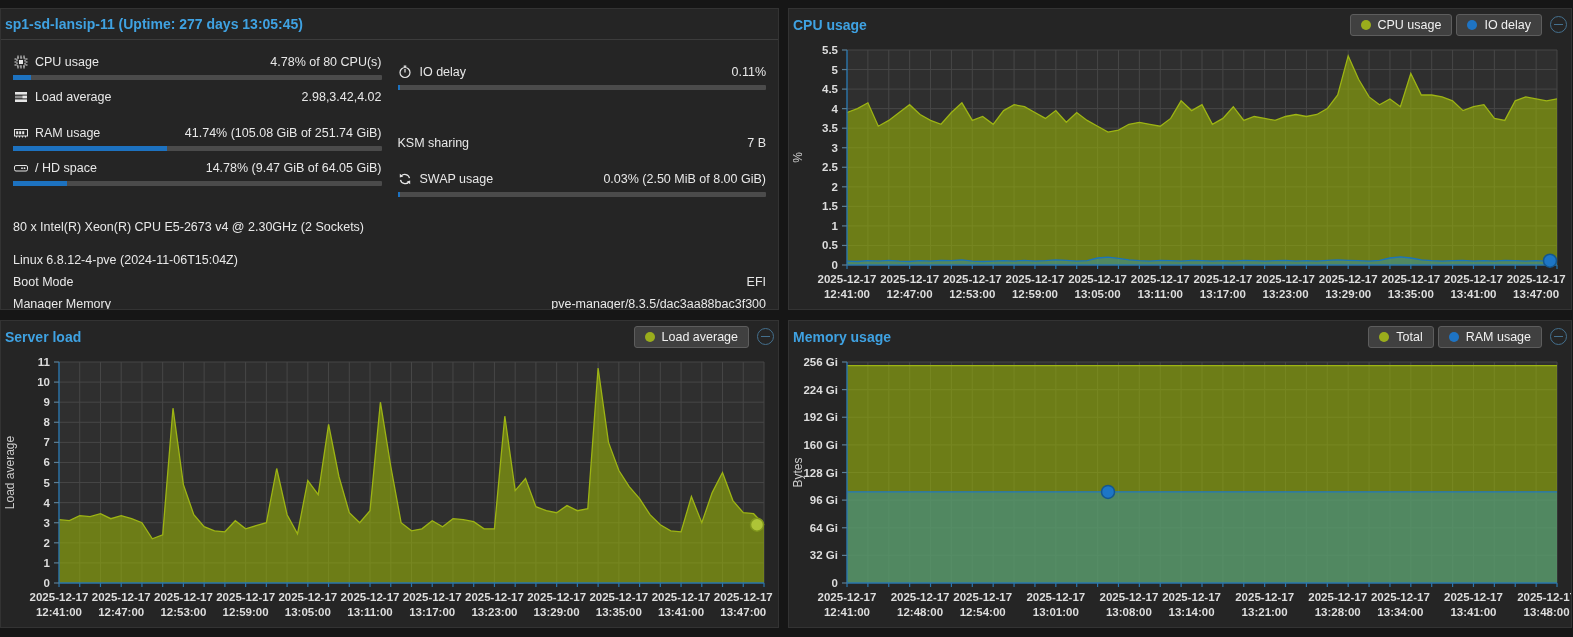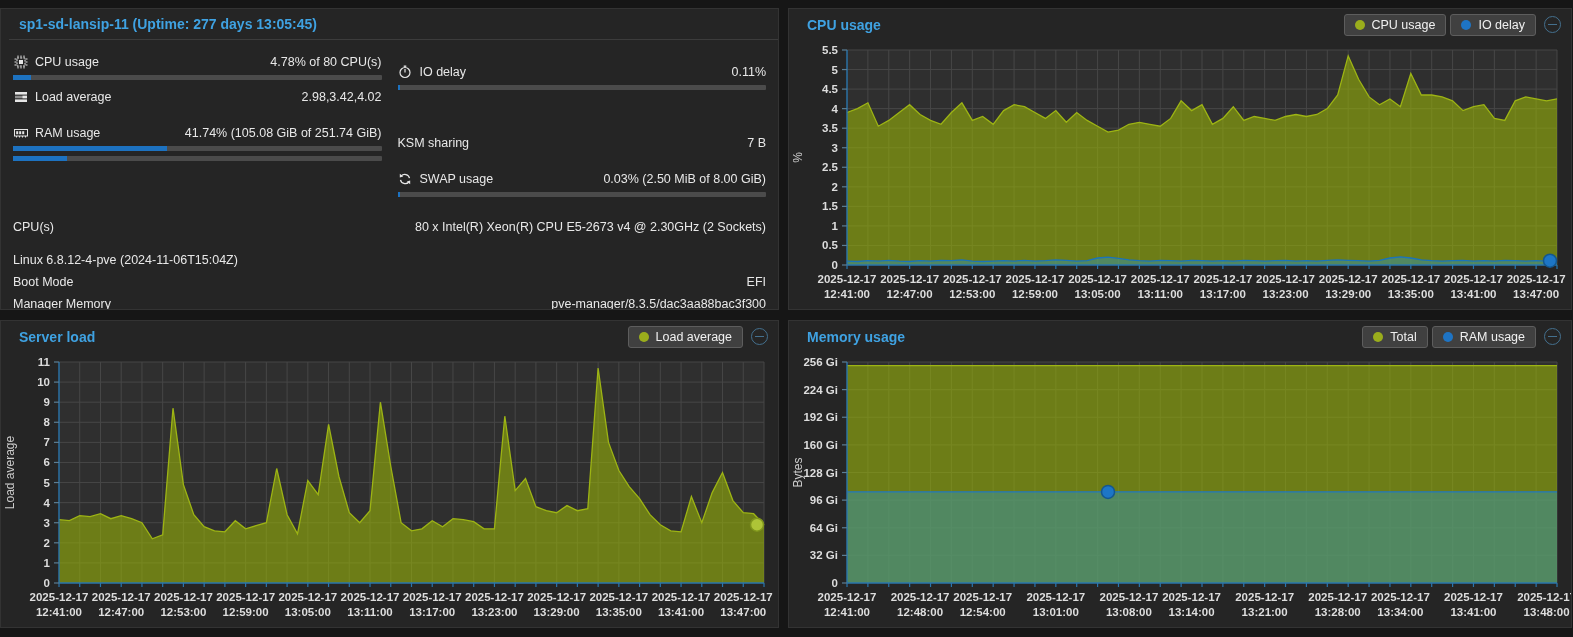--- a/index.html
+++ b/index.html
@@ -20,23 +20,22 @@
     background: #252525;
     border: 1px solid #333333;
     display: flex;
     flex-direction: column;
     overflow: hidden;
   }
   .panel-header {
     display: flex;
     align-items: center;
     height: 31px;
-    padding: 0 10px;
+    padding: 0 4px;
     flex: 0 0 31px;
-    margin-left: 8px;
   }
   .panel-title {
     color: #3fa2e2;
     font-size: 14px;
     font-weight: 600;
   }
   .panel-header .spacer { flex: 1; }
   .legend { display: flex; gap: 4px; margin-right: 8px; }
   .legend-btn {
     display: inline-flex;
@@ -151,20 +150,31 @@
                   <line x1="8.5" y1="10" x2="8.5" y2="11.5" stroke="#e6e6e6"></line>
                   <line x1="11.5" y1="10" x2="11.5" y2="11.5" stroke="#e6e6e6"></line>
                 </svg>
             </span>
             <span class="lbl">RAM usage</span>
             <span class="val">41.74% (105.08 GiB of 251.74 GiB)</span>
           </div>
           <div class="bar">
               <div class="fill" style="width:41.74%"></div>
             </div>
+          <div class="gauge-row">
+            <span class="icon">
+              <svg width="14" height="14" viewBox="0 0 14 14">
+                  <rect x="0.5" y="4.5" width="13" height="5.5" rx="1.5" fill="none" stroke="#e6e6e6"></rect>
+                  <circle cx="10.5" cy="7.2" r="0.9" fill="#e6e6e6"></circle>
+                  <circle cx="8" cy="7.2" r="0.9" fill="#e6e6e6"></circle>
+                </svg>
+            </span>
+            <span class="lbl">/ HD space</span>
+            <span class="val">14.78% (9.47 GiB of 64.05 GiB)</span>
+          </div>
           <div class="bar">
               <div class="fill" style="width:14.78%"></div>
             </div>
         </div>
 
         <div>
           <div style="height:10px"></div>
           <div class="gauge-row">
             <span class="icon">
               <svg width="14" height="14" viewBox="0 0 14 14">
@@ -199,21 +209,20 @@
             <span class="val">0.03% (2.50 MiB of 8.00 GiB)</span>
           </div>
           <div class="bar">
               <div class="fill" style="width:0.03%"></div>
             </div>
         </div>
       </div>
 
       <div class="info-rows">
         <div class="info-row">
-          <span class="lbl">CPU(s)</span>
           <span class="val">80 x Intel(R) Xeon(R) CPU E5-2673 v4 @ 2.30GHz (2 Sockets)</span>
         </div>
         <div style="height:11px"></div>
         <div class="info-row">
           <span class="val">Linux 6.8.12-4-pve (2024-11-06T15:04Z)</span>
         </div>
         <div class="info-row">
           <span class="lbl">Boot Mode</span>
           <span class="val">EFI</span>
         </div>

